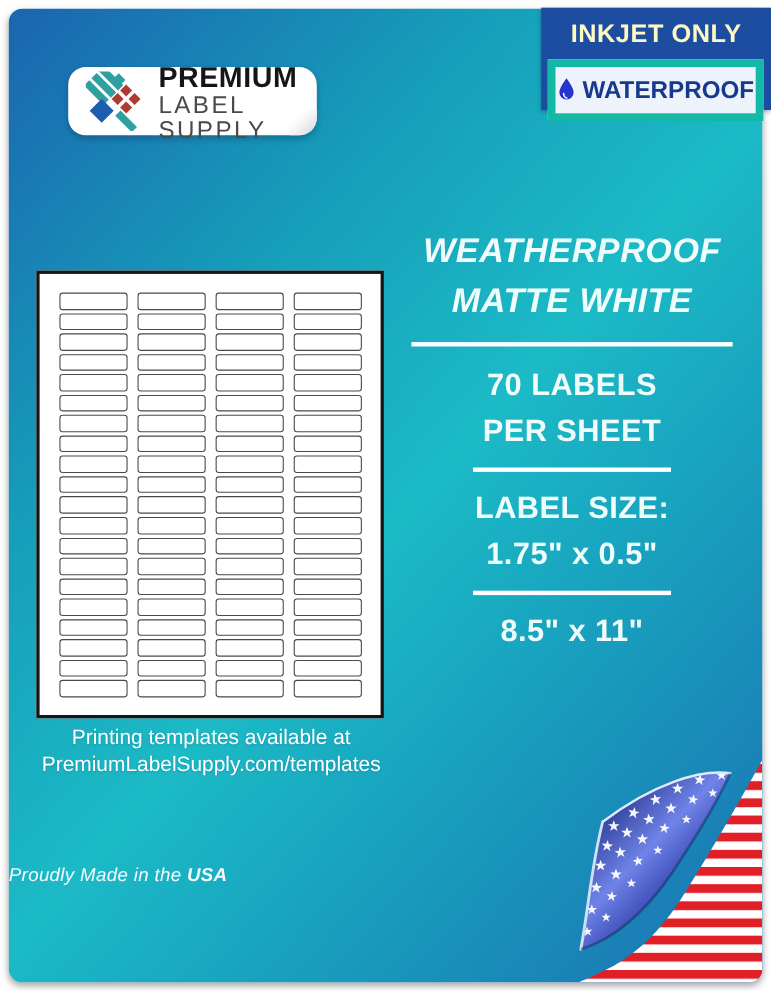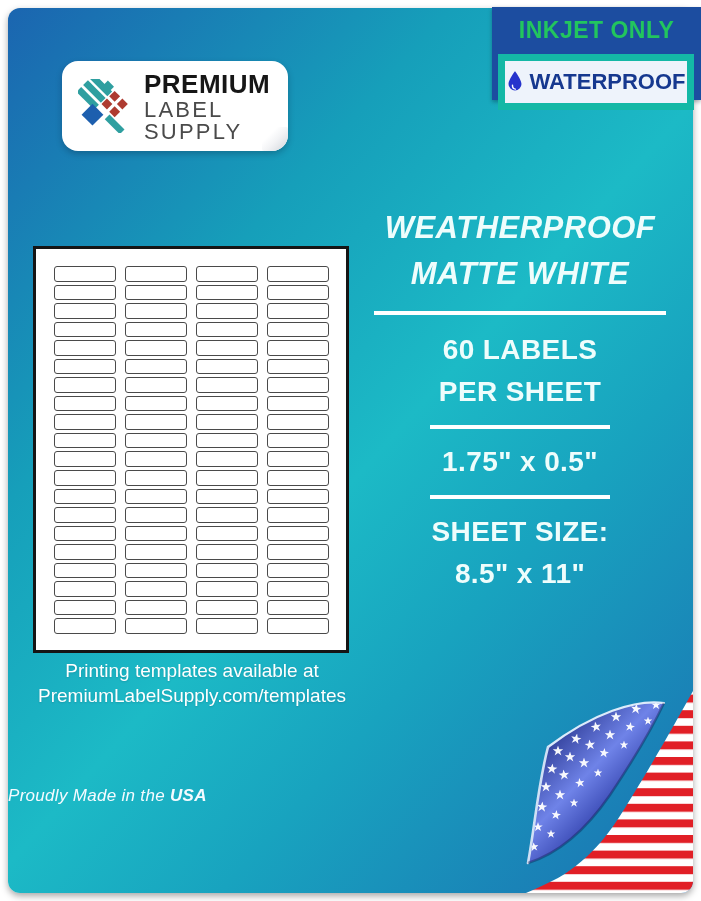--- a/index.html
+++ b/index.html
@@ -37,32 +37,32 @@
   }
   
   .banner{
     position:absolute; top:7px; right:0; width:209px; height:93px;
     background:var(--banner-blue);
     z-index:5;
     box-shadow:0 2px 4px rgba(0,0,20,.3);
   }
   .banner-top{
     height:47px; display:flex; align-items:center; justify-content:center;
-    color:#22c55e; font-weight:800; font-size:23px; letter-spacing:.5px;
+    color:#fef9c3; font-weight:800; font-size:23px; letter-spacing:.5px;
   }
   .banner-box{
     margin:0 7px 6px 6px; height:56px; background:#eef3fb;
     border:7px solid #14b8a6;
     display:flex; align-items:center; justify-content:center; gap:5px;
     color:var(--waterproof-text); font-weight:800; font-size:22px;
   }
   .drop{width:18px;height:24px;flex:0 0 auto;}
   
   .logo-card{
-    position:absolute; left:54px; top:53px; width:226px; height:90px;
+    position:absolute; left:54px; top:53px; width:226px; height:62px;
     background:#fff; border-radius:16px;
     display:flex; align-items:center; padding-left:16px; gap:12px;
     box-shadow:0 3px 6px rgba(0,20,40,.25);
   }
   .logo-card::after{ 
     content:""; position:absolute; right:0; bottom:0; width:26px; height:24px;
     background:linear-gradient(315deg, #cfd4da 0%, #f2f3f5 45%, #ffffff 70%);
     border-radius:16px 2px 16px 2px;
   }
   .logo-icon{width:54px;height:54px;flex:0 0 auto;}
@@ -218,30 +218,30 @@
     <div>PremiumLabelSupply.com/templates</div>
   </div>
 
   <div class="info-col">
     <div class="headline">
       <div>WEATHERPROOF</div>
       <div>MATTE WHITE</div>
     </div>
     <hr class="rule rule-wide">
     <div class="spec">
-      <div>60 LABELS</div>
+      <div>70 LABELS</div>
       <div>PER SHEET</div>
     </div>
     <hr class="rule rule-short">
     <div class="spec">
+      <div>LABEL SIZE:</div>
       <div>1.75" x 0.5"</div>
     </div>
     <hr class="rule rule-short">
     <div class="spec">
-      <div>SHEET SIZE:</div>
       <div>8.5" x 11"</div>
     </div>
   </div>
 
   <div class="footer-text">
     <span>Proudly Made in the </span><b>USA</b>
   </div>
 
   <svg class="flag" viewBox="0 0 175 220">
     <defs>

